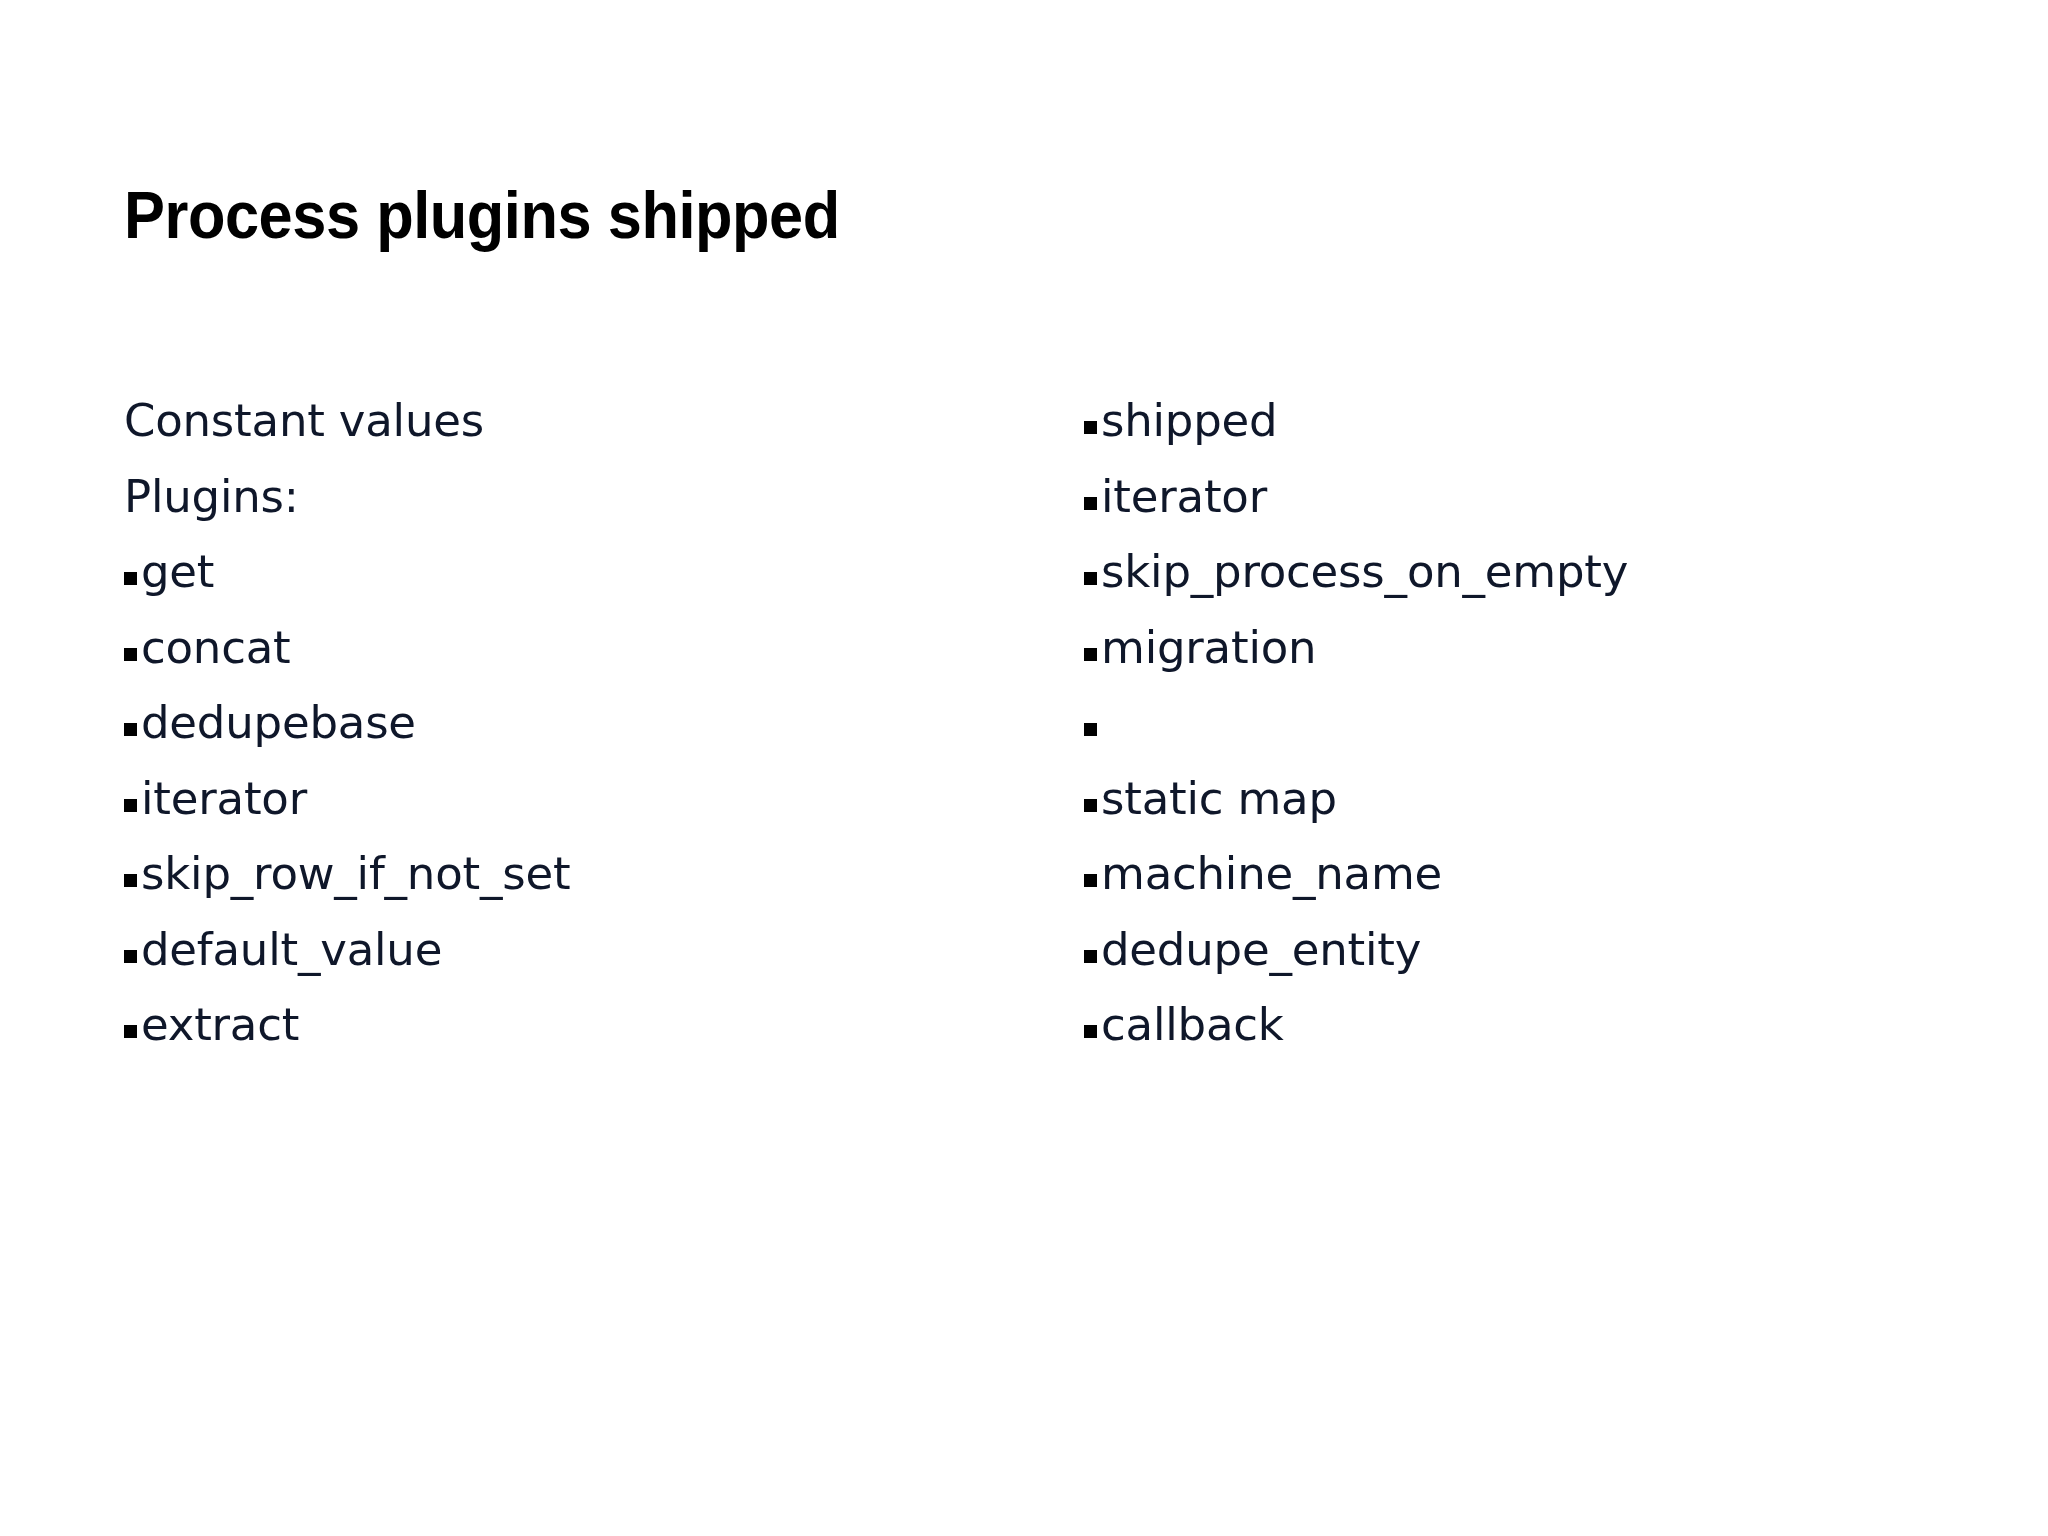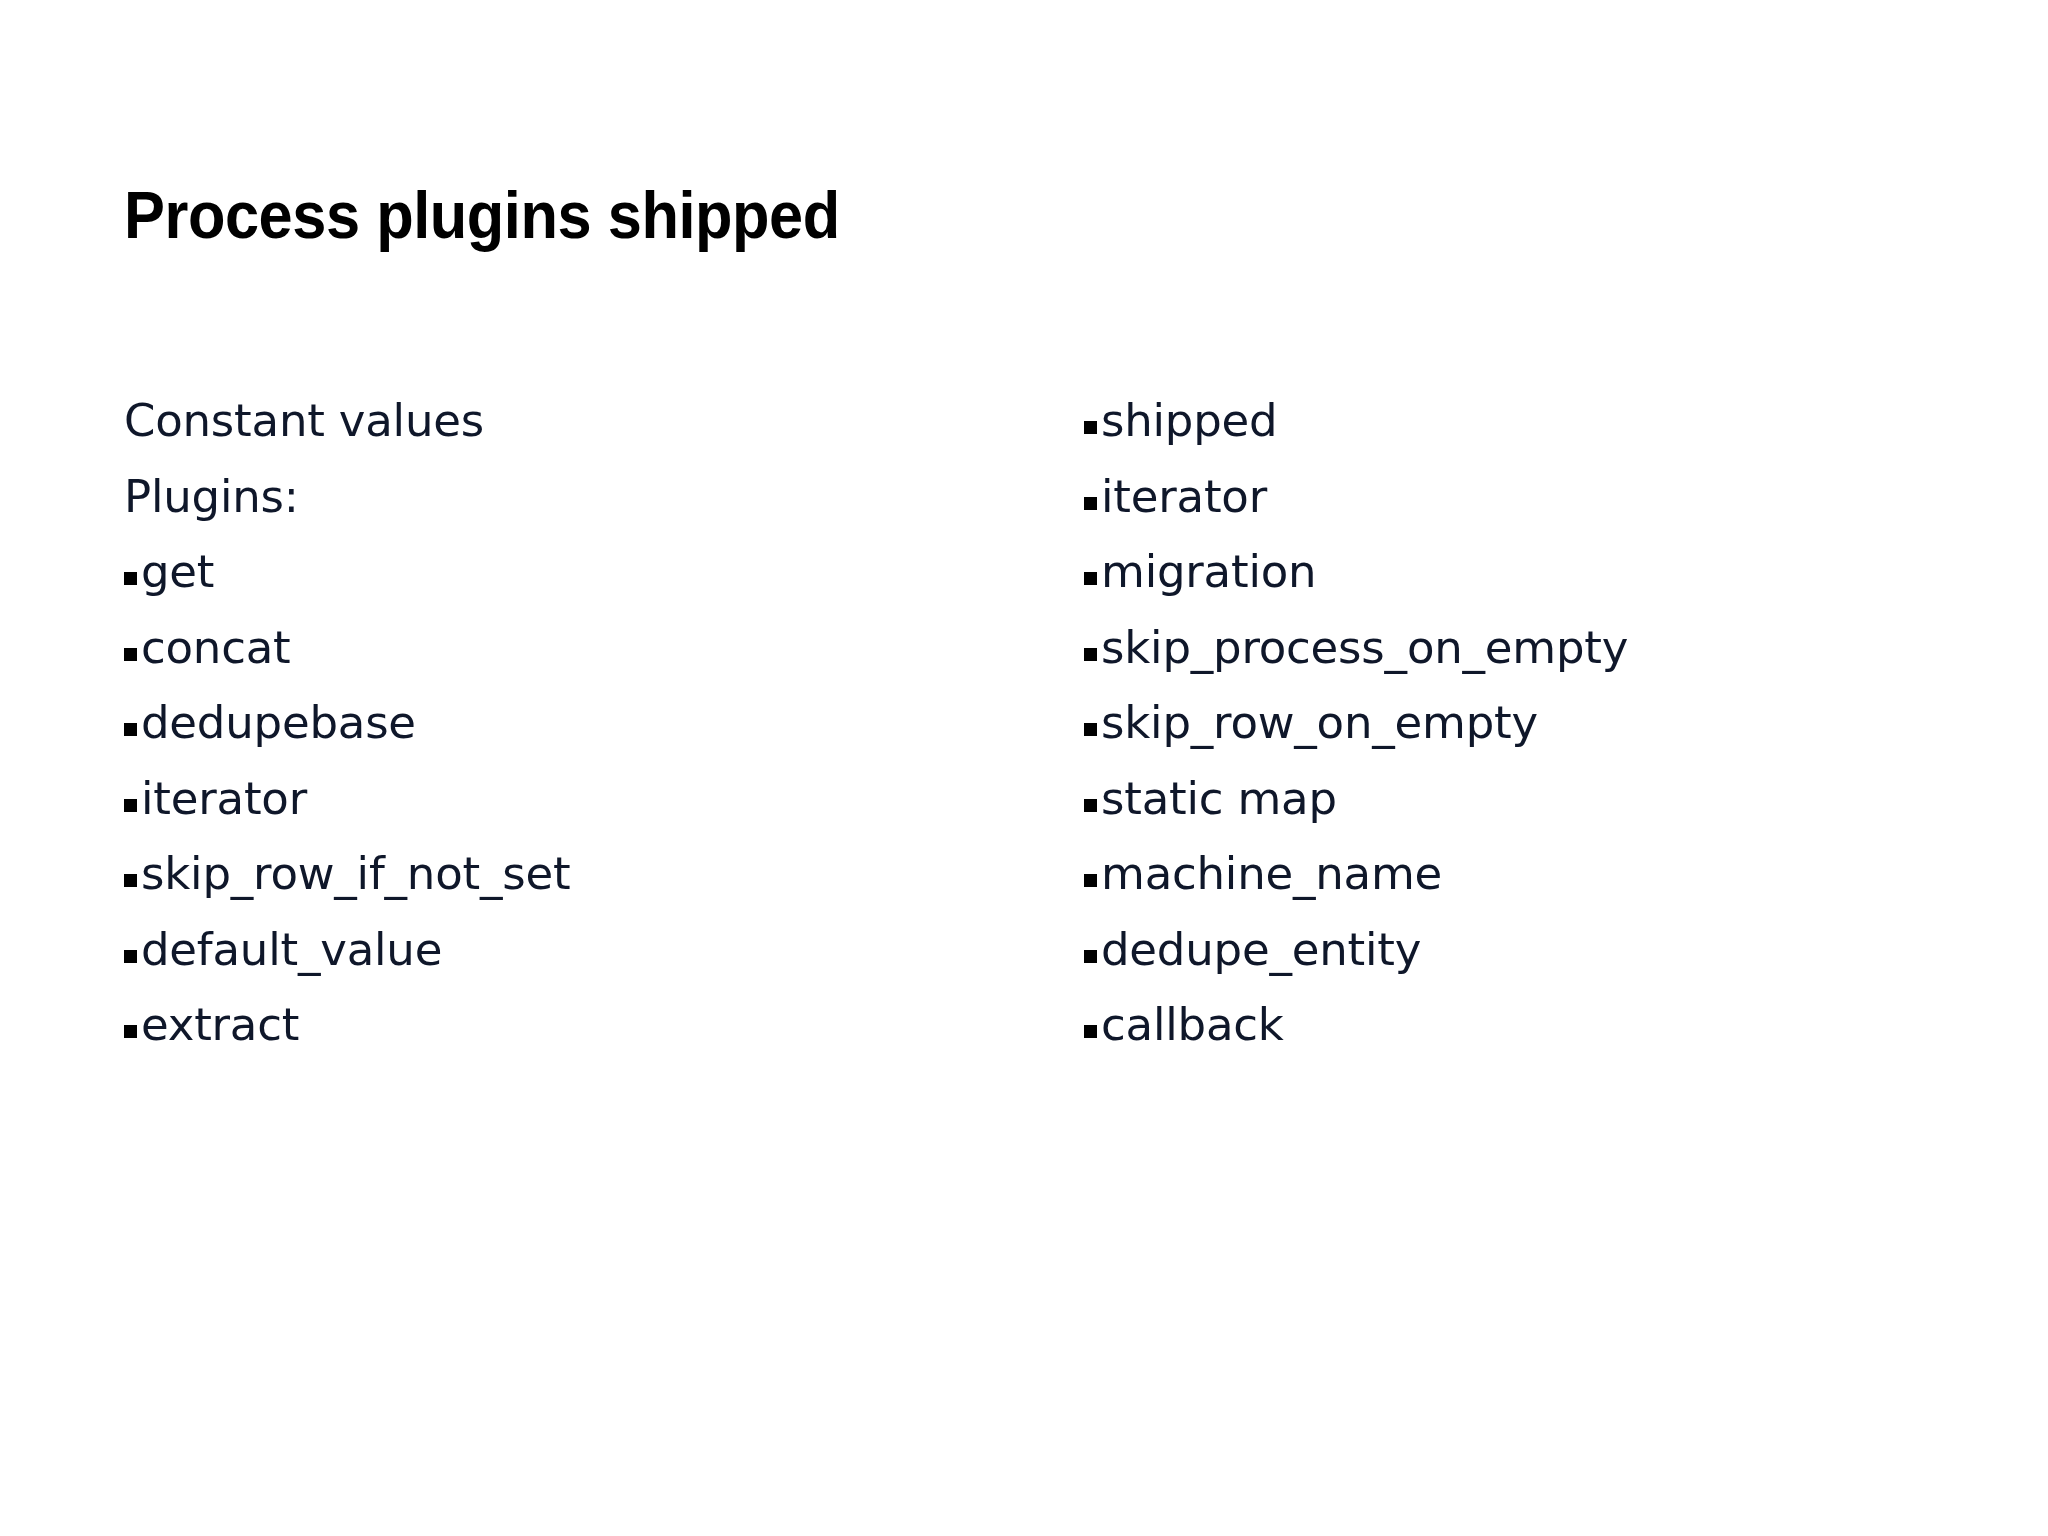--- a/index.html
+++ b/index.html
@@ -77,22 +77,22 @@
       <div class="bullet-line"><span class="bullet-marker"></span><span class="bullet-text">dedupebase</span></div>
       <div class="bullet-line"><span class="bullet-marker"></span><span class="bullet-text">iterator</span></div>
       <div class="bullet-line"><span class="bullet-marker"></span><span class="bullet-text">skip_row_if_not_set</span></div>
       <div class="bullet-line"><span class="bullet-marker"></span><span class="bullet-text">default_value</span></div>
       <div class="bullet-line"><span class="bullet-marker"></span><span class="bullet-text">extract</span></div>
     </div>
 
   <div class="column" id="column-right">
       <div class="bullet-line"><span class="bullet-marker"></span><span class="bullet-text">shipped</span></div>
       <div class="bullet-line"><span class="bullet-marker"></span><span class="bullet-text">iterator</span></div>
+      <div class="bullet-line"><span class="bullet-marker"></span><span class="bullet-text">skip_process_on_empty</span></div>
       <div class="bullet-line"><span class="bullet-marker"></span><span class="bullet-text">migration</span></div>
-      <div class="bullet-line"><span class="bullet-marker"></span><span class="bullet-text">skip_process_on_empty</span></div>
-      <div class="bullet-line"><span class="bullet-marker"></span><span class="bullet-text">skip_row_on_empty</span></div>
+      <div class="bullet-line"><span class="bullet-marker"></span></div>
       <div class="bullet-line"><span class="bullet-marker"></span><span class="bullet-text">static map</span></div>
       <div class="bullet-line"><span class="bullet-marker"></span><span class="bullet-text">machine_name</span></div>
       <div class="bullet-line"><span class="bullet-marker"></span><span class="bullet-text">dedupe_entity</span></div>
       <div class="bullet-line"><span class="bullet-marker"></span><span class="bullet-text">callback</span></div>
     </div>
 
 </div>
 
 </body></html>

